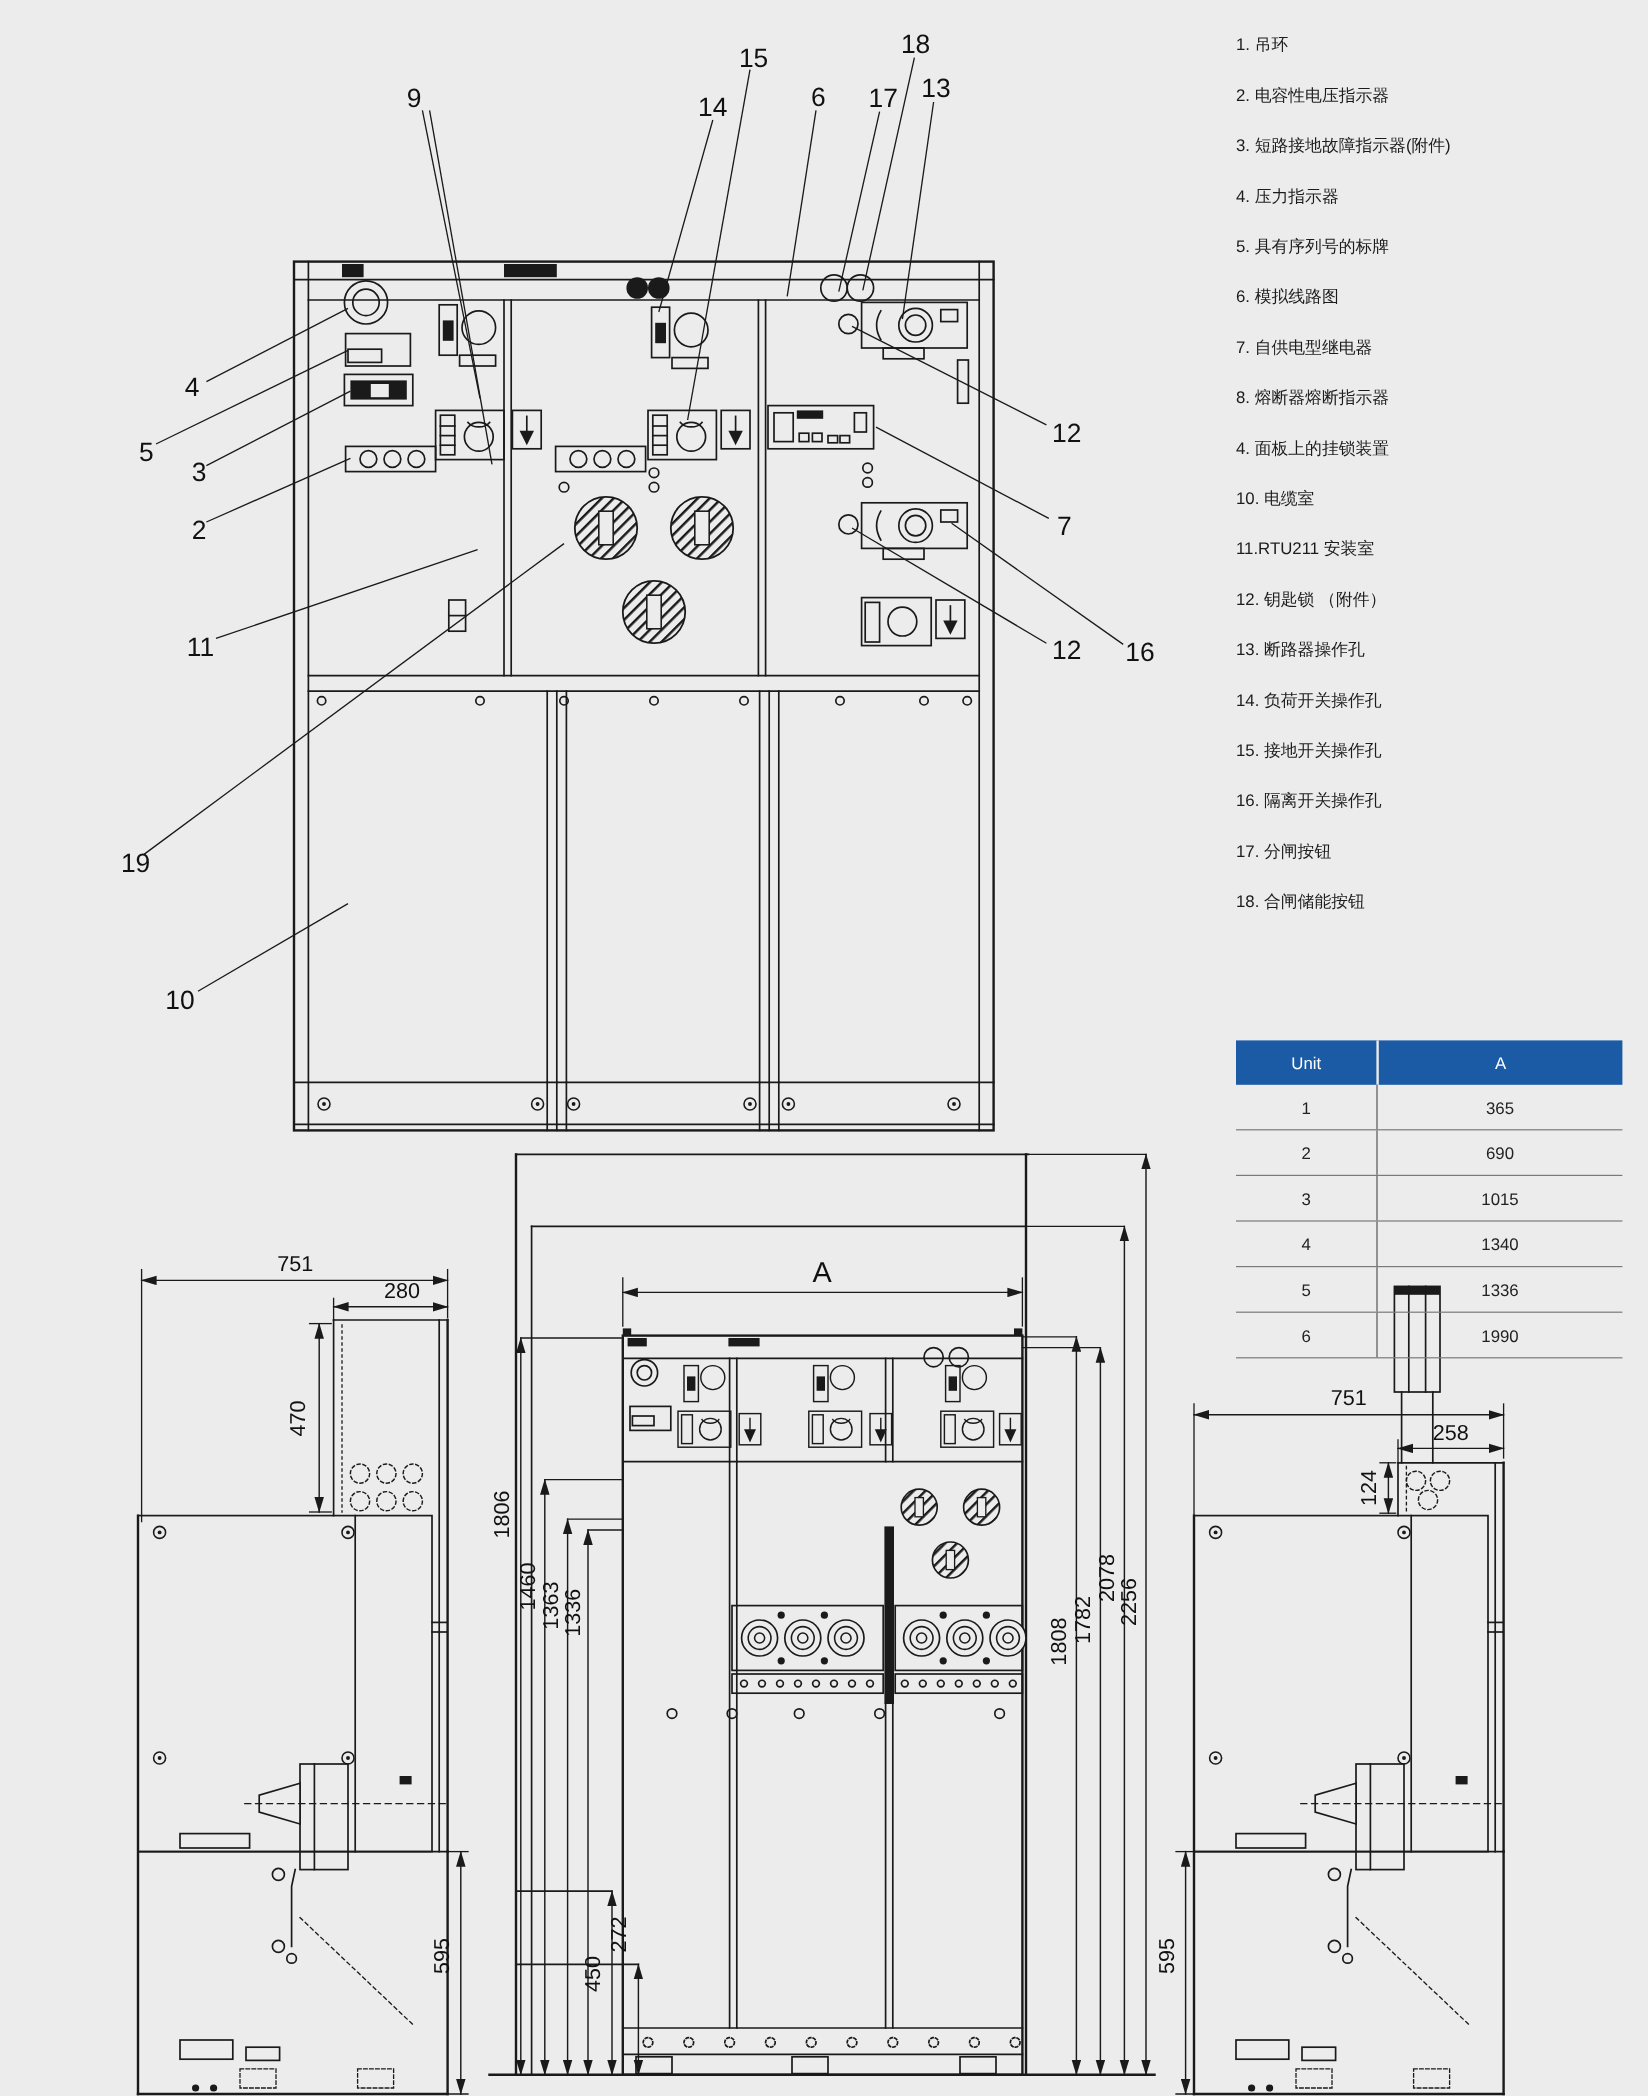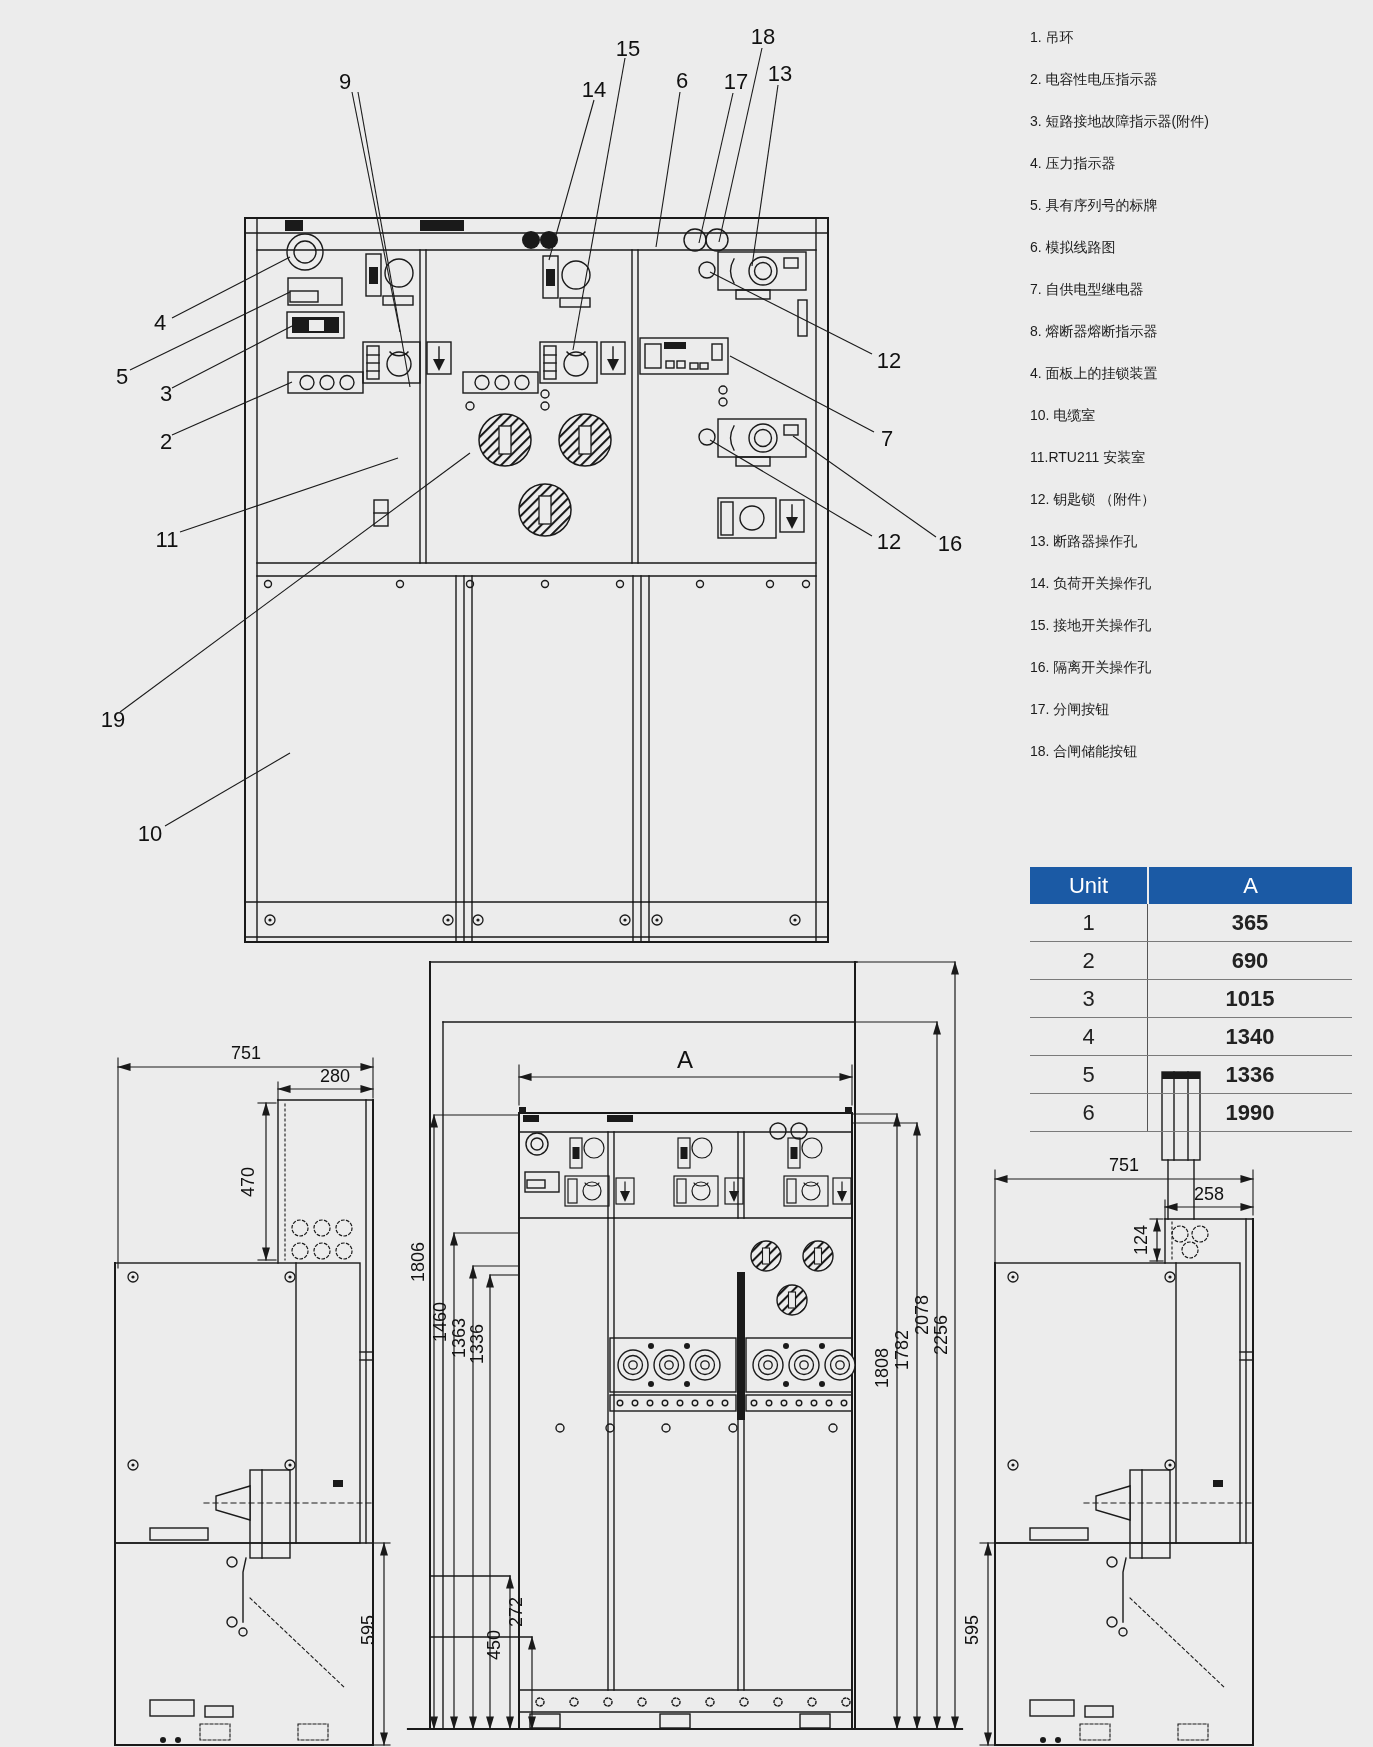--- a/index.html
+++ b/index.html
@@ -2,29 +2,29 @@
 <html><head>
 <meta charset="utf-8">
 <style>
   html,body{margin:0;padding:0;background:#ececec;}
   .canvas{position:relative;width:1373px;height:1747px;background:#ececec;overflow:hidden;
           font-family:"Liberation Sans", sans-serif;color:#1c1c1c;}
   svg{position:absolute;left:0;top:0;}
   svg text{font-family:"Liberation Sans", sans-serif;}
   .legend{position:absolute;left:1030px;top:16px;width:330px;}
   .legend .lg-item{height:42px;line-height:42px;font-size:14px;white-space:nowrap;color:#1c1c1c;}
-  .spec-table{position:absolute;left:1030px;top:867px;width:322px;font-size:22px;}
+  .spec-table{position:absolute;left:1030px;top:867px;width:322px;font-size:14px;}
   .t-head{display:flex;height:37px;background:#1b5aa5;color:#fff;}
   .t-head .t-cell{display:flex;align-items:center;justify-content:center;}
   .t-head .t-cell:first-child{width:117px;border-right:2px solid #ececec;}
   .t-head .t-cell:last-child{flex:1;}
   .t-row{display:flex;height:37px;border-bottom:1px solid #7a7a7a;color:#222;}
   .t-row .t-cell{display:flex;align-items:center;justify-content:center;}
   .t-row .t-cell:first-child{width:117px;border-right:1px solid #555;}
-  .t-row .t-cell:last-child{flex:1;font-weight:bold;}
+  .t-row .t-cell:last-child{flex:1;}
 </style>
 </head>
 <body>
 
 <div class="canvas">
 
 <svg width="1373" height="1747" viewBox="0 0 1373 1747">
   <defs>
     <marker id="ar" viewBox="0 0 10 6" refX="9.5" refY="3" markerWidth="11" markerHeight="7" orient="auto-start-reverse">
       <path d="M0,0L10,3L0,6Z" fill="#1a1a1a"></path>

